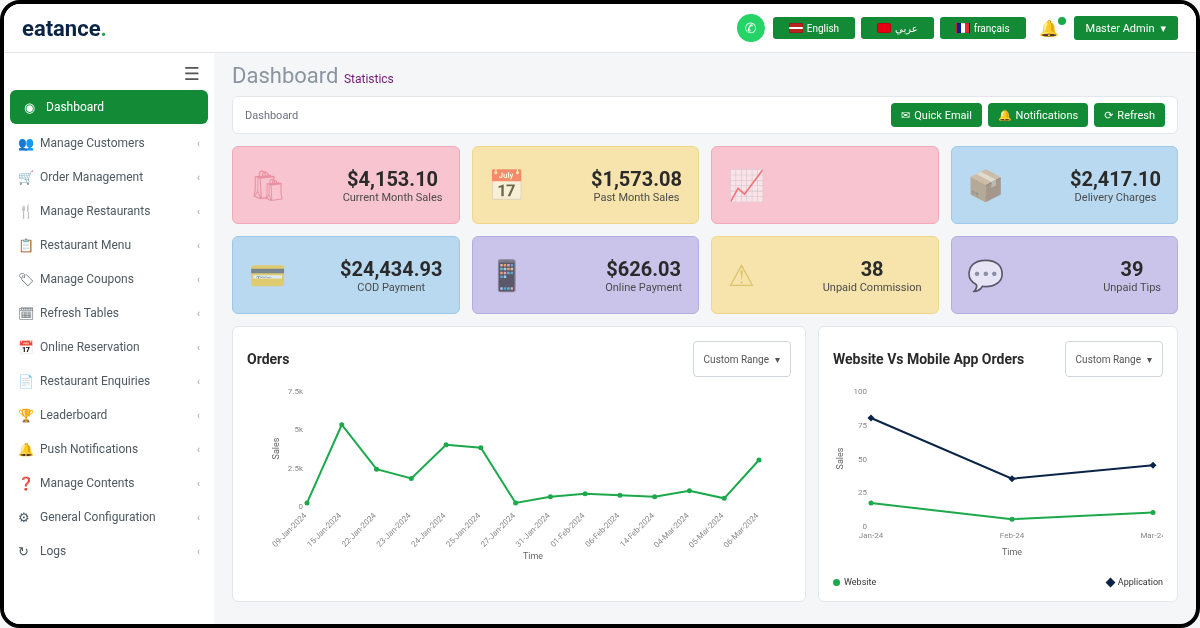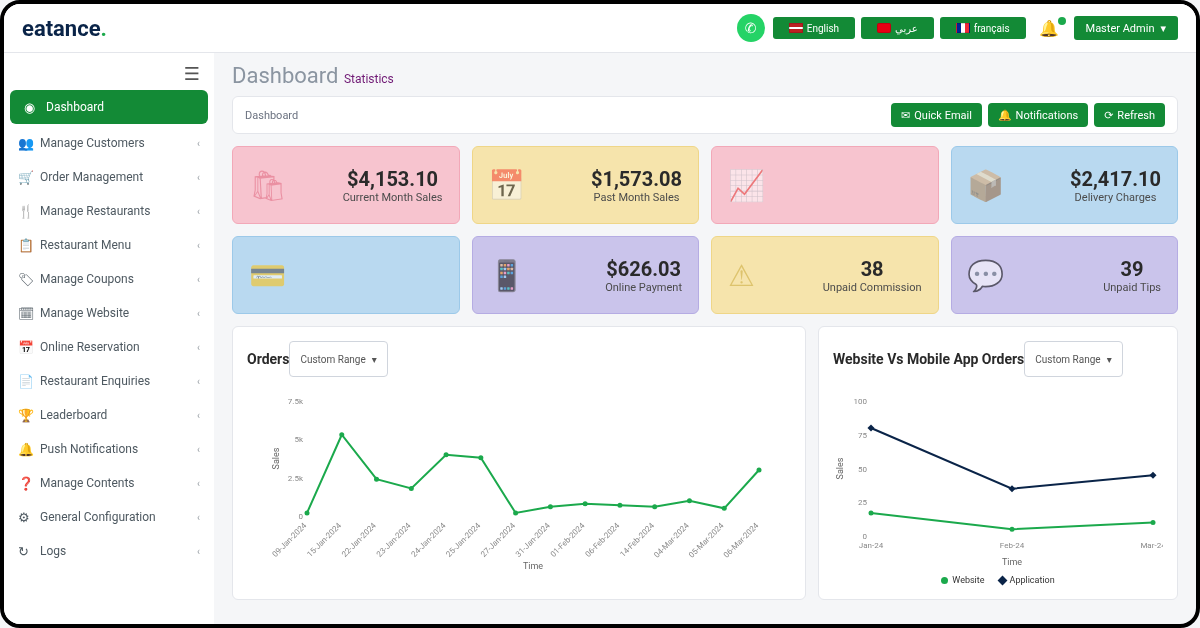--- a/index.html
+++ b/index.html
@@ -44,27 +44,27 @@
 .card.yellow .card-icon{color:#caa93a}
 .card.blue .card-icon{color:#4a90c9}
 .card.purple .card-icon{color:#7c6fc4}
 .card-text{text-align:center}
 .card-value{font-size:20px;font-weight:700;color:#2a2a2a}
 .card-label{font-size:11px;color:#4b4b4b}
 .charts{display:flex;gap:12px}
 .chart-box{background:#fff;border:1px solid #e4e6eb;border-radius:6px;padding:14px;flex-shrink:0}
 .chart-box.left{flex:1}
 .chart-box.right{width:360px}
-.chart-head{display:flex;align-items:center;margin-bottom:14px}
+.chart-head{display:flex;justify-content:space-between;align-items:center;margin-bottom:4px}
 .chart-title{font-size:14px;font-weight:700;color:#2a2a2a}
 .range-btn{height:36px;padding:0 10px;border:1px solid #d0d5dd;border-radius:4px;font-size:10px;color:#555;display:flex;align-items:center;gap:6px;cursor:pointer}
 .chart-svg{width:100%;height:180px}
 .axis-label{font-size:9px;fill:#666}
 .tick{font-size:8px;fill:#888}
-.legend{display:flex;gap:14px;justify-content:center;font-size:9px;color:#333;margin-top:0}
+.legend{display:flex;gap:14px;justify-content:space-between;font-size:9px;color:#333;margin-top:12px}
 .legend span{display:flex;align-items:center;gap:4px}
 .dot-g{width:7px;height:7px;background:#1ba94c;border-radius:50%}
 .dot-d{width:7px;height:7px;background:#0a2448;transform:rotate(45deg)}
 </style>
 </head>
 <body>
 
 <div class="topbar">
   <div class="logo"><span>eatance</span><span class="dot">.</span></div>
   <div class="topbar-right">
@@ -120,21 +120,21 @@
           <span>Restaurant Menu</span>
           <span class="nav-chevron">‹</span>
         </div>
         <div class="nav-item">
           <span class="nav-icon">🏷</span>
           <span>Manage Coupons</span>
           <span class="nav-chevron">‹</span>
         </div>
         <div class="nav-item">
           <span class="nav-icon">🗓</span>
-          <span>Manage Website</span>
+          <span>Refresh Tables</span>
           <span class="nav-chevron">‹</span>
         </div>
         <div class="nav-item">
           <span class="nav-icon">📅</span>
           <span>Online Reservation</span>
           <span class="nav-chevron">‹</span>
         </div>
         <div class="nav-item">
           <span class="nav-icon">📄</span>
           <span>Restaurant Enquiries</span>
@@ -209,20 +209,24 @@
         </div>
         <div class="card blue">
           <div class="card-icon">📦</div>
           <div class="card-text">
             <div class="card-value">$2,417.10</div>
             <div class="card-label">Delivery Charges</div>
           </div>
         </div>
         <div class="card blue">
           <div class="card-icon">💳</div>
+          <div class="card-text">
+            <div class="card-value">$24,434.93</div>
+            <div class="card-label">COD Payment</div>
+          </div>
         </div>
         <div class="card purple">
           <div class="card-icon">📱</div>
           <div class="card-text">
             <div class="card-value">$626.03</div>
             <div class="card-label">Online Payment</div>
           </div>
         </div>
         <div class="card yellow">
           <div class="card-icon">⚠</div>

